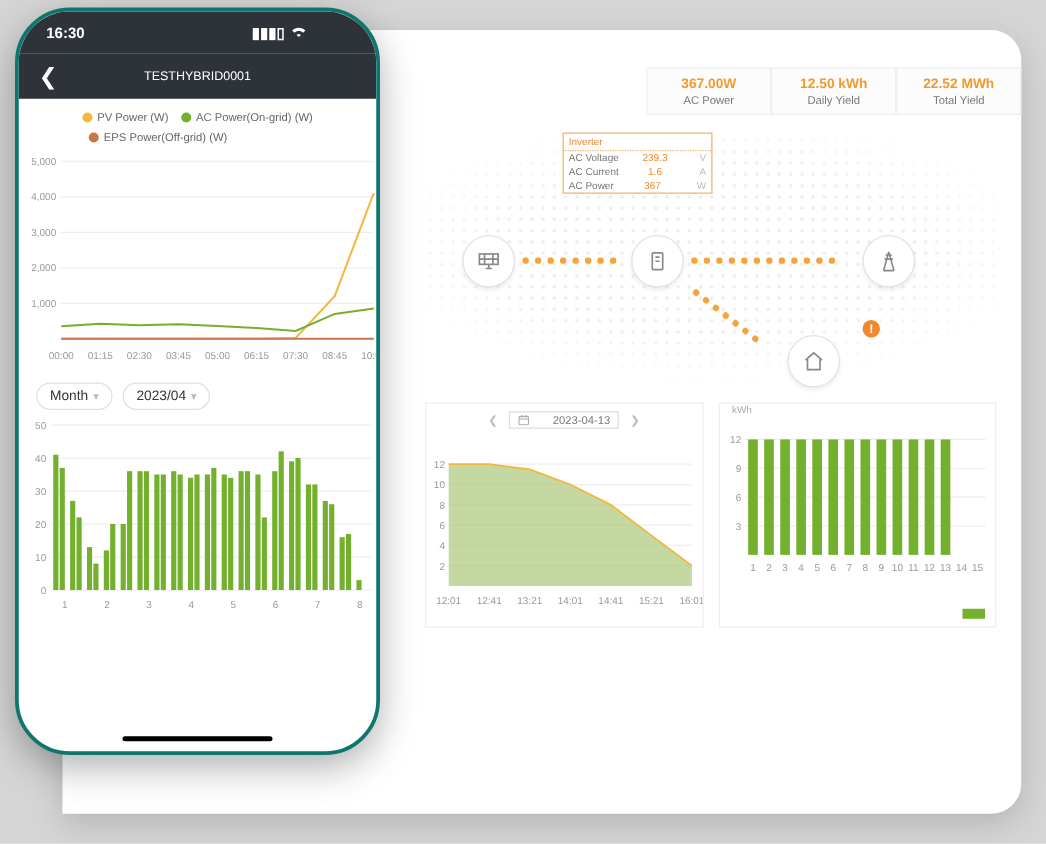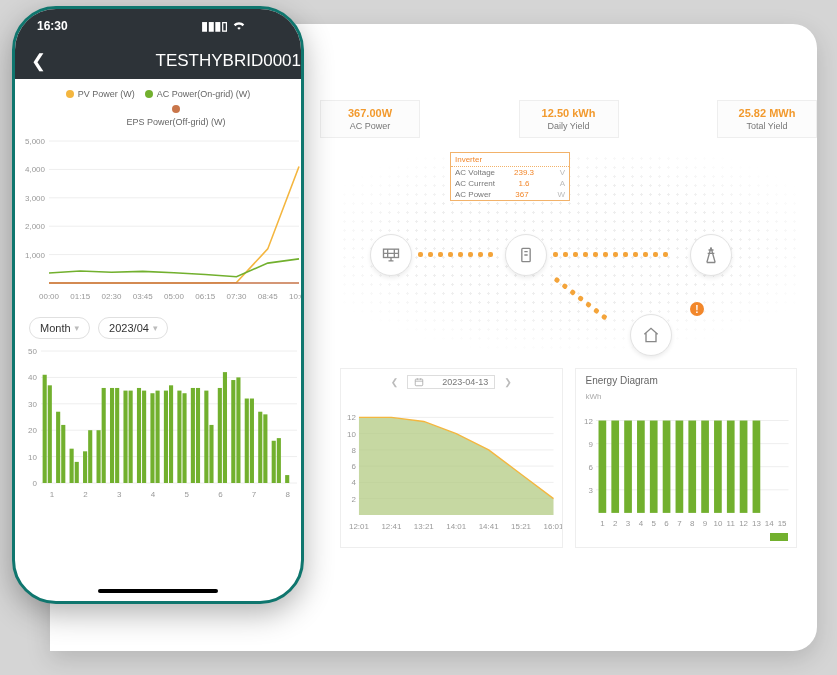--- a/index.html
+++ b/index.html
@@ -53,42 +53,42 @@
     margin-top: 48px;
   }
   .phone .nav {
     background: #2d3338;
     height: 36px;
     display: flex; align-items: center;
     color: #fff;
     position: relative;
   }
   .phone .nav .back { position: absolute; left: 16px; font-size: 18px; }
-  .phone .nav .title { flex: 1; text-align: right; font-size: 17px; font-weight: 500; }
+  .phone .nav .title { flex: 1; text-align: center; font-size: 10px; font-weight: 500; }
   .legend { display: flex; flex-wrap: wrap; justify-content: center; gap: 6px 10px; padding: 10px 20px 8px; font-size: 9px; color: #666; }
   .legend .item { display: inline-flex; align-items: center; gap: 4px; }
   .legend .dot { width: 8px; height: 8px; border-radius: 50%; display: inline-block; }
   .axis-label { font-size: 8px; fill: #999; }
   .grid-line { stroke: #eee; stroke-width: 1; }
   .pickers { display: flex; gap: 8px; padding: 10px 14px 4px; }
   .pill {
     border: 1px solid #e0e0e0;
     border-radius: 14px;
     padding: 4px 10px;
     font-size: 11px;
     color: #333;
     display: inline-flex; align-items: center; gap: 4px;
     background: #fff;
   }
   .pill .chev { color: #bbb; font-size: 9px; }
   .legend2 { display: flex; justify-content: center; gap: 14px; padding: 8px 0 14px; font-size: 10px; }
   .legend2 .sw { width: 12px; height: 10px; display: inline-block; margin-right: 4px; vertical-align: middle; }
   .home-ind { position: absolute; bottom: 8px; left: 50%; transform: translateX(-50%); width: 120px; height: 4px; border-radius: 3px; background: #000; }
   
-  .kpis { display: flex; justify-content: space-between; margin-bottom: 16px; margin-top: 46px; }
+  .kpis { display: flex; justify-content: flex-end; margin-bottom: 16px; }
   .kpi { border: 1px solid #eee; background: #fcfcfc; width: 100px; text-align: center; padding: 6px 4px; }
   .kpi .v { color: #f29a2e; font-size: 11px; font-weight: 600; }
   .kpi .l { color: #777; font-size: 9px; margin-top: 2px; }
   .flow {
     position: relative;
     height: 200px;
     margin: 0 20px 14px 20px;
   }
   .world-dots {
     position: absolute; inset: 0;
@@ -148,21 +148,21 @@
   <div class="kpis">
     <div class="kpi">
       <div class="v">367.00W</div>
       <div class="l">AC Power</div>
     </div>
     <div class="kpi">
       <div class="v">12.50 kWh</div>
       <div class="l">Daily Yield</div>
     </div>
     <div class="kpi">
-      <div class="v">25.82 MWh</div>
+      <div class="v">22.52 MWh</div>
       <div class="l">Total Yield</div>
     </div>
   </div>
 
   <div class="flow">
     <div class="world-dots"></div>
 
     <div class="info-box" style="left:110px; top:-2px;">
       <div class="hd">Inverter</div>
       <div class="row">
@@ -273,21 +273,20 @@
           <text x="50.5" y="134" text-anchor="middle" class="axis-label">12:41</text>
           <text x="83" y="134" text-anchor="middle" class="axis-label">13:21</text>
           <text x="115.5" y="134" text-anchor="middle" class="axis-label">14:01</text>
           <text x="148" y="134" text-anchor="middle" class="axis-label">14:41</text>
           <text x="180.5" y="134" text-anchor="middle" class="axis-label">15:21</text>
           <text x="213" y="134" text-anchor="middle" class="axis-label">16:01</text>
         </svg>
     </div>
 
     <div class="panel">
-      <div class="title">Energy Diagram</div>
       <div class="unit">kWh</div>
       <svg id="desk-bar" width="100%" height="130" viewBox="0 0 221 130">
           <line x1="20" x2="213" y1="88.85714285714286" y2="88.85714285714286" class="grid-line"></line>
           <text x="17" y="91.85714285714286" text-anchor="end" class="axis-label">3</text>
           <line x1="20" x2="213" y1="65.71428571428572" y2="65.71428571428572" class="grid-line"></line>
           <text x="17" y="68.71428571428572" text-anchor="end" class="axis-label">6</text>
           <line x1="20" x2="213" y1="42.57142857142857" y2="42.57142857142857" class="grid-line"></line>
           <text x="17" y="45.57142857142857" text-anchor="end" class="axis-label">9</text>
           <line x1="20" x2="213" y1="19.42857142857143" y2="19.42857142857143" class="grid-line"></line>
           <text x="17" y="22.42857142857143" text-anchor="end" class="axis-label">12</text>
@@ -347,21 +346,21 @@
 
   <div class="legend">
     <span class="item">
         <span class="dot" style="background:#f4b63f"></span>
         <span>PV Power (W)</span>
       </span>
     <span class="item">
         <span class="dot" style="background:#72b02e"></span>
         <span>AC Power(On-grid) (W)</span>
       </span>
-    <span class="item" style="width:100%; justify-content:flex-start; padding-left:36px;flex-direction:column;">
+    <span class="item" style="width:100%; justify-content:flex-start; padding-left:36px;">
         <span class="dot" style="background:#c9764a"></span>
         <span>EPS Power(Off-grid) (W)</span>
       </span>
   </div>
 
   <svg id="phone-line" width="292" height="170">
       <line x1="34" x2="284" y1="148" y2="148" class="grid-line"></line>
       <line x1="34" x2="284" y1="119.6" y2="119.6" class="grid-line"></line>
       <text x="30" y="122.6" text-anchor="end" class="axis-label">1,000</text>
       <line x1="34" x2="284" y1="91.19999999999999" y2="91.19999999999999" class="grid-line"></line>

